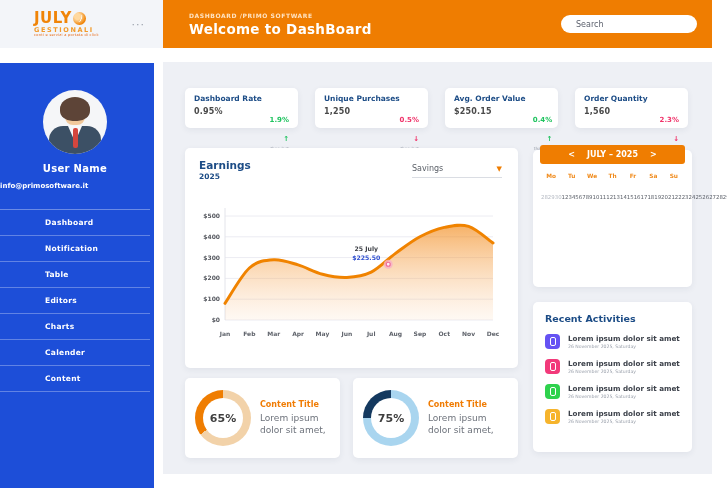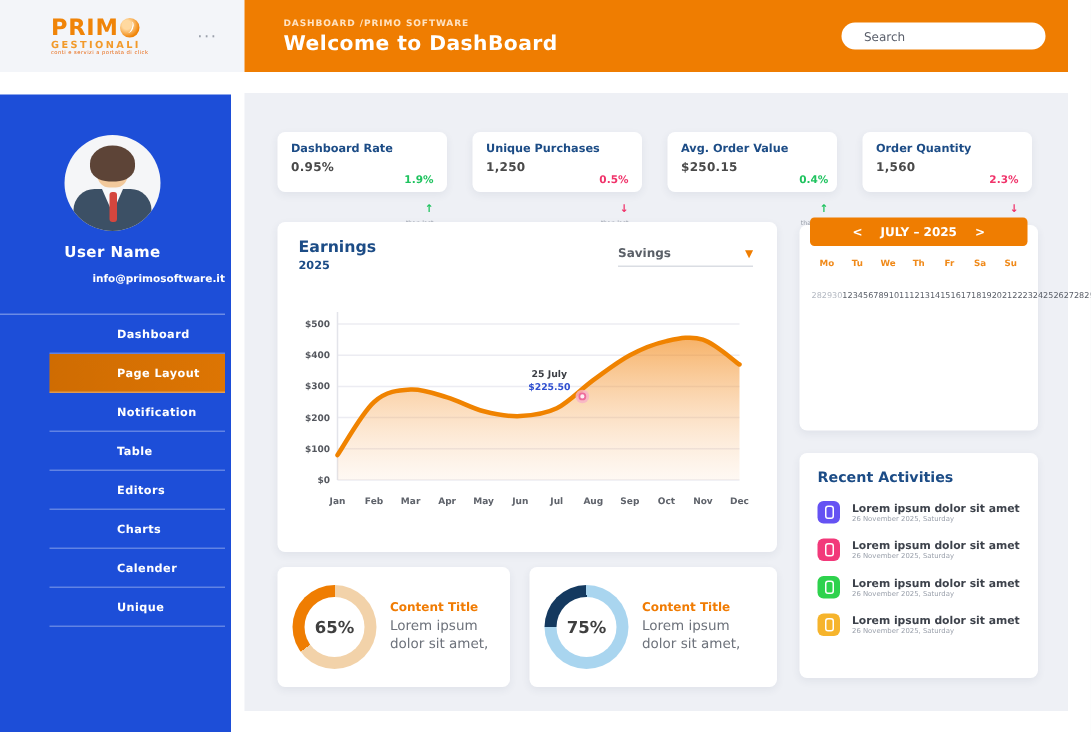--- a/index.html
+++ b/index.html
@@ -25,24 +25,24 @@
 
   
   .sidebar { position:absolute; left:0; top:63px; width:154px; height:425px; background:#1d4ed8; }
   .avatar { position:absolute; left:43px; top:27px; width:64px; height:64px; border-radius:50%; background:#f5f6f8; overflow:hidden; }
   .av-hair { position:absolute; left:17px; top:7px; width:30px; height:24px; background:#5d4437; border-radius:50% 50% 42% 42%; }
   .av-face { position:absolute; left:22px; top:13px; width:20px; height:22px; background:#f2c99c; border-radius:8px; }
   .av-body { position:absolute; left:6px; top:36px; width:52px; height:30px; background:#3c5065; border-radius:14px 14px 0 0; }
   .av-shirt { position:absolute; left:25px; top:36px; width:14px; height:16px; background:#f7f8fa; clip-path:polygon(0 0,100% 0,50% 100%); }
   .av-tie { position:absolute; left:29.5px; top:38px; width:5px; height:20px; background:#d5463e; border-radius:2px; }
   .user-name { position:absolute; left:0; top:100px; width:150px; text-align:center; color:#fff; font-weight:bold; font-size:10px; letter-spacing:0.3px; }
-  .user-email { position:absolute; left:0; top:119px; width:150px; text-align:right; color:#fff; font-weight:bold; font-size:7px; }
+  .user-email { position:absolute; left:0; top:119px; width:150px; text-align:left; color:#fff; font-weight:bold; font-size:7px; }
   .side-div { position:absolute; left:0; top:146px; width:150px; height:1px; background:rgba(255,255,255,0.35); }
   .nav { position:absolute; left:0; top:147px; width:150px; }
-  .nav-item { height:26px; display:flex; align-items:center; padding-left:45px; color:#ffffff; font-size:7.5px; font-weight:bold; letter-spacing:0.3px; border-bottom:1px solid rgba(255,255,255,0.3); cursor:pointer;margin-left:33px; }
+  .nav-item { height:26px; display:flex; align-items:center; padding-left:45px; color:#ffffff; font-size:7.5px; font-weight:bold; letter-spacing:0.3px; border-bottom:1px solid rgba(255,255,255,0.3); cursor:pointer; }
   .nav-item.active { background:linear-gradient(90deg,#cf6c02,#dd7503); }
 
   
   .main { position:absolute; left:163px; top:62px; width:549px; height:412px; background:#eef0f5; }
   .card { position:absolute; background:#fff; border-radius:5px; box-shadow:0 2px 6px rgba(40,50,80,0.07); }
 
   
   .stat { width:113px; height:40px; top:26px; padding:6px 9px 0 9px; }
   .stat-title { font-size:7.5px; font-weight:bold; color:#1c4c86; }
   .stat-row { display:flex; justify-content:space-between; align-items:flex-start; margin-top:4px;gap:41px; }
@@ -51,21 +51,21 @@
   .stat-change { font-size:7px; font-weight:bold; }
   .stat-change.up { color:#1fc35f; }
   .stat-change.down { color:#f0336a; }
   .stat-note { font-size:4.2px; color:#9aa0ab; margin-top:1px; }
 
   
   .earnings { left:22px; top:86px; width:333px; height:220px; padding:11px 14px; }
   .earn-title { font-size:10.5px; font-weight:bold; color:#1c4c86; }
   .earn-year { font-size:7.5px; font-weight:bold; color:#1c4c86; margin-top:1px; }
   .earn-filter { position:absolute; right:16px; top:16px; width:90px; border-bottom:1px solid #dadde3; padding-bottom:4px; display:flex; justify-content:space-between; align-items:center; cursor:pointer; }
-  .earn-filter-label { font-size:8px; font-weight:bold; color:#5b6068; }
+  .earn-filter-label { font-size:8px; font-weight:normal; color:#5b6068; }
   .earn-caret { color:#ef7d01; font-size:7px; }
   .chart-wrap { position:absolute; left:6px; top:52px; }
 
   
   .content-card { top:316px; height:80px; display:flex; align-items:center; padding:0 10px; }
   .cc1 { left:22px; width:155px; }
   .cc2 { left:190px; width:165px; }
   .donut { width:56px; height:56px; border-radius:50%; display:flex; align-items:center; justify-content:center; flex:none; }
   .donut-hole { width:40px; height:40px; border-radius:50%; background:#fff; display:flex; align-items:center; justify-content:center; font-size:11px; font-weight:bold; color:#3f3f3f; }
   .cc-text { margin-left:9px; }
@@ -94,21 +94,21 @@
   .act-date { font-size:4.6px; color:#9aa0ab; margin-top:1.5px; }
 </style>
 </head>
 <body>
 
 <div class="page">
 
   <div class="logo-card">
     <div class="logo">
       <div class="logo-line1">
-        <span>PRIM</span>
+        <span>JULY</span>
           <span class="logo-o"></span>
       </div>
       <div class="logo-sub">GESTIONALI</div>
       <div class="logo-tag">conti e servizi a portata di click</div>
     </div>
     <div class="menu-dots">···</div>
   </div>
 
   <div class="header">
     <div>
@@ -126,40 +126,37 @@
       <div class="av-face"></div>
       <div class="av-hair"></div>
     </div>
     <div class="user-name">User Name</div>
     <div class="user-email">info@primosoftware.it</div>
     <div class="side-div"></div>
     <nav class="nav">
       <div class="nav-item">
           <span>Dashboard</span>
         </div>
-      <div class="nav-item active">
-          <span>Page Layout</span>
-        </div>
       <div class="nav-item">
           <span>Notification</span>
         </div>
       <div class="nav-item">
           <span>Table</span>
         </div>
       <div class="nav-item">
           <span>Editors</span>
         </div>
       <div class="nav-item">
           <span>Charts</span>
         </div>
       <div class="nav-item">
           <span>Calender</span>
         </div>
       <div class="nav-item">
-          <span>Unique</span>
+          <span>Content</span>
         </div>
     </nav>
   </aside>
 
   <div class="main">
 
     <div class="card stat" style="left:22px">
       <div class="stat-title">Dashboard Rate</div>
       <div class="stat-row">
         <span class="stat-value">0.95%</span>

